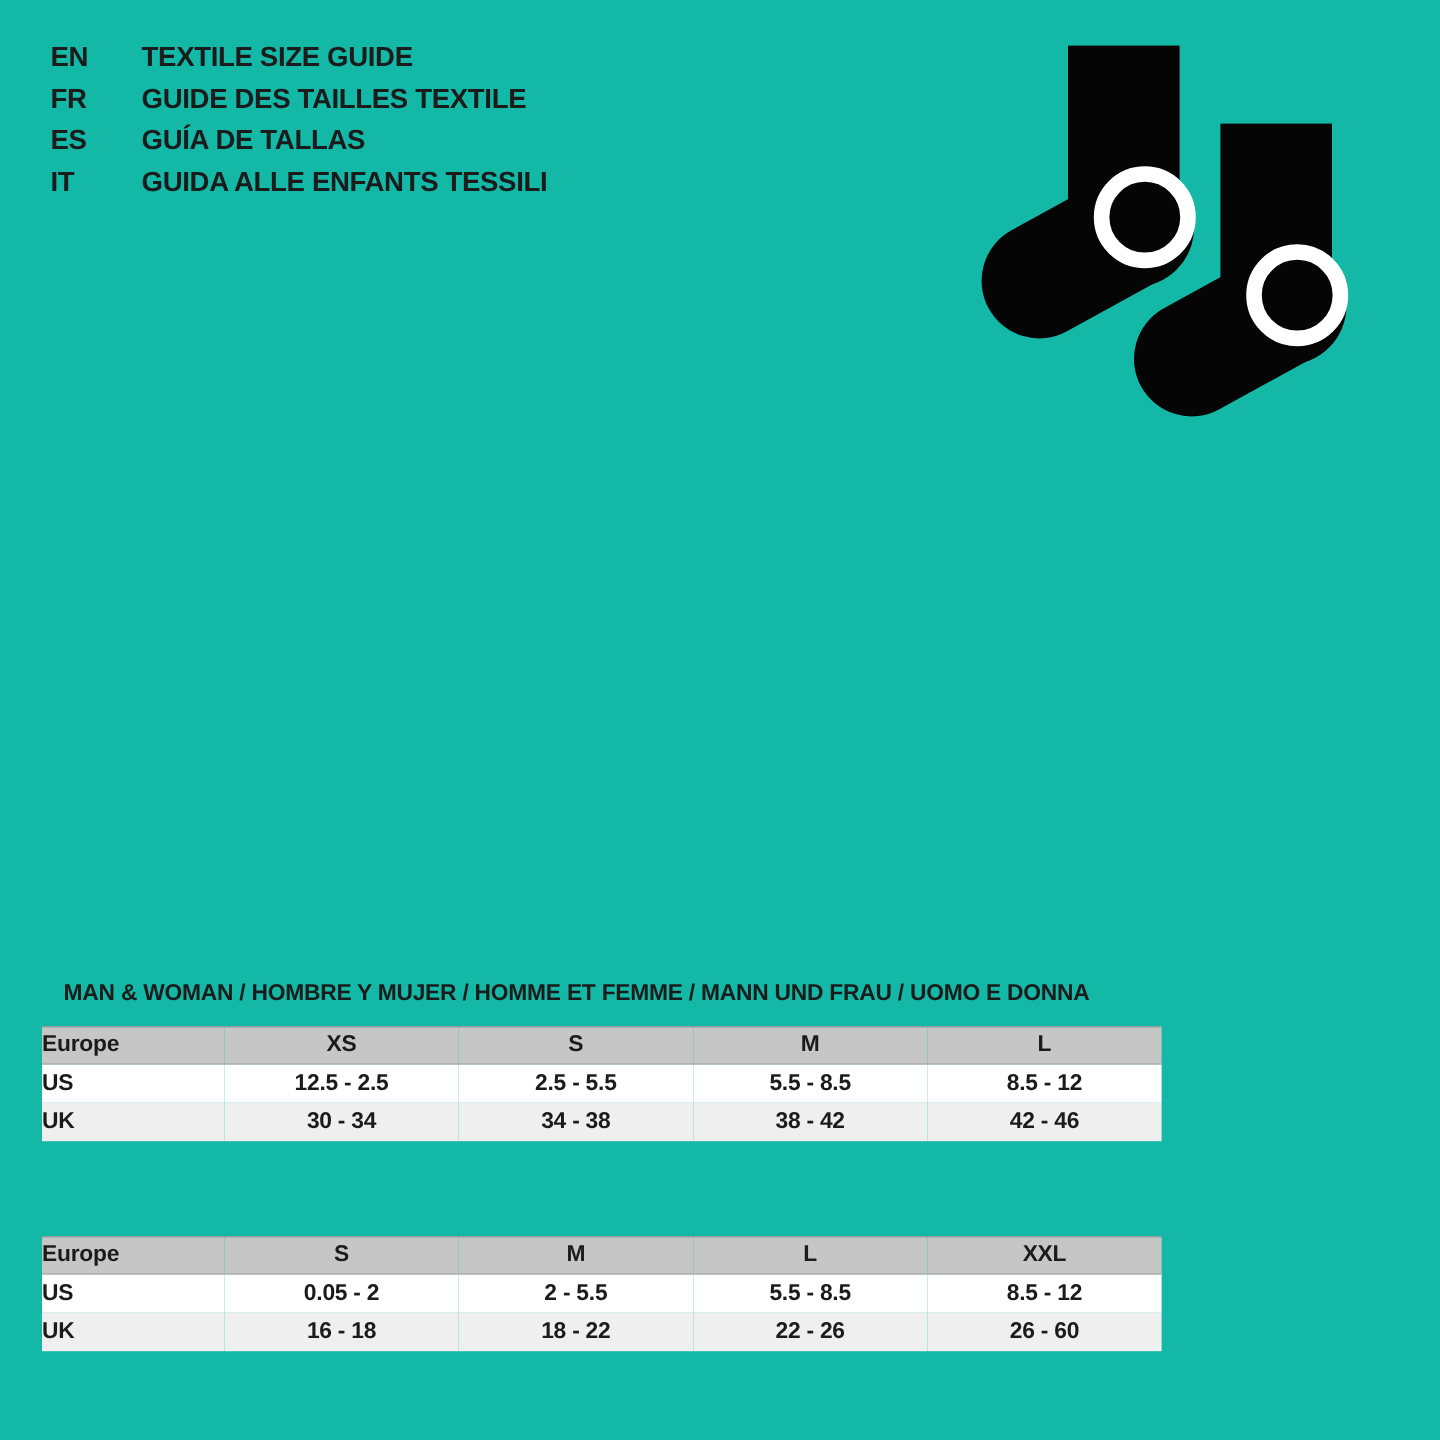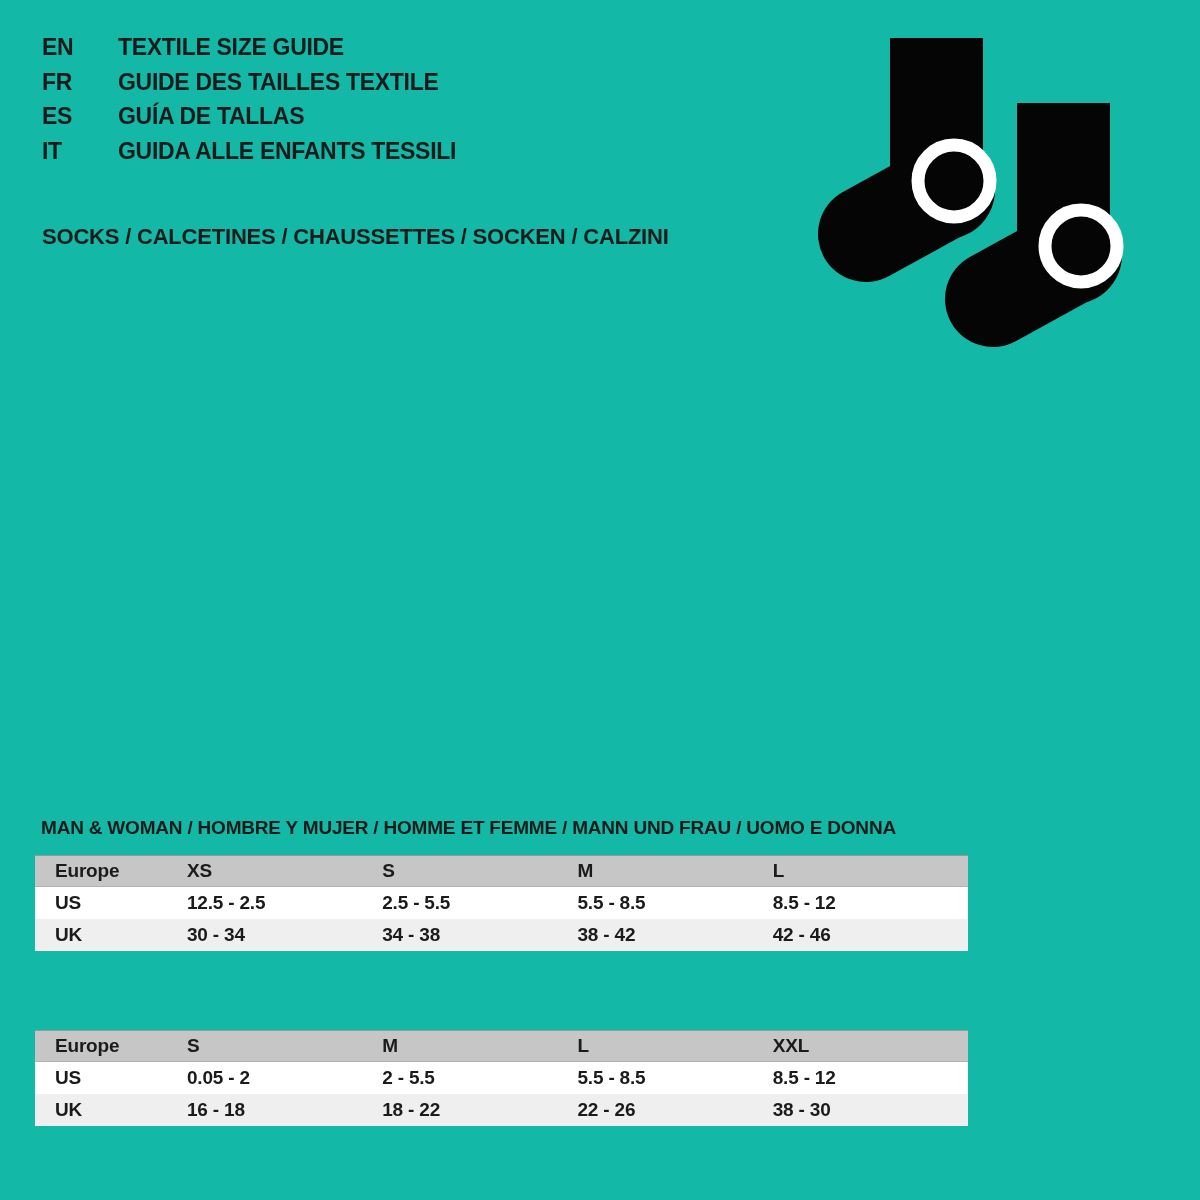--- a/index.html
+++ b/index.html
@@ -29,31 +29,31 @@
 
   
   .socks { position:absolute; left:800px; top:24px; width:350px; height:330px; }
 
   
   .table-block { position:absolute; left:35px; width:933px; }
   .t1 { top:818px; }
   .t2 { top:1030px; }
   .table-title {
     font-size:19px; font-weight:bold; letter-spacing:-0.2px; font-stretch:condensed;
-    height:20px; line-height:20px; margin:0 0 17px 6px; white-space:pre;
+    height:20px; line-height:20px; margin:0 0 17px 18px; white-space:pre;
   }
   table.size-table { width:933px; border-collapse:collapse; table-layout:fixed; }
   col.c0 { width:152px; }
   th, td {
     font-size:19px; font-weight:bold; letter-spacing:-0.2px; font-stretch:condensed;
-    text-align:left; vertical-align:middle; padding:0; color:#1b1b1b;
+    text-align:center; vertical-align:middle; padding:0; color:#1b1b1b;
   }
   th { height:31px; background:#c6c6c6; border-top:1px solid #989898; border-bottom:1px solid #b2b2b2; }
   td { height:32px; background:#ffffff; }
-  th:first-child, td:first-child { text-align:left; padding-left:20px; }
+  th:first-child, td:first-child { text-align:left; padding-left:0; }
   tr.row-uk td { background:#efefef; }
 </style>
 </head>
 <body>
 
 <div class="sheet">
 
   <header class="lang-block">
     <div class="lang-row">
       <span class="lang-code">EN</span>
@@ -66,21 +66,20 @@
     <div class="lang-row">
       <span class="lang-code">ES</span>
       <span class="lang-title">GUÍA DE TALLAS</span>
     </div>
     <div class="lang-row">
       <span class="lang-code">IT</span>
       <span class="lang-title">GUIDA ALLE ENFANTS TESSILI</span>
     </div>
   </header>
 
-  <div class="product-line">SOCKS / CALCETINES / CHAUSSETTES / SOCKEN / CALZINI</div>
 
   <svg class="socks" viewBox="0 0 350 330" aria-hidden="true">
     <g transform="translate(90,14)">
       <rect x="0" y="0" width="93" height="155" fill="#050505"></rect>
       <circle cx="56" cy="152" r="49" fill="#050505"></circle>
       <path d="M56,152 L-24,196" stroke="#050505" stroke-width="96" stroke-linecap="round" fill="none"></path>
       <circle cx="64" cy="143" r="36" fill="none" stroke="#ffffff" stroke-width="13"></circle>
     </g>
     <g transform="translate(217,79)">
       <rect x="0" y="0" width="93" height="155" fill="#050505"></rect>
@@ -152,19 +151,19 @@
           <td>0.05 - 2</td>
           <td>2 - 5.5</td>
           <td>5.5 - 8.5</td>
           <td>8.5 - 12</td>
         </tr>
         <tr class="row-uk">
           <td>UK</td>
           <td>16 - 18</td>
           <td>18 - 22</td>
           <td>22 - 26</td>
-          <td>38 - 30</td>
+          <td>26 - 60</td>
         </tr>
       </tbody>
     </table>
   </section>
 
 </div>
 
 </body></html>

